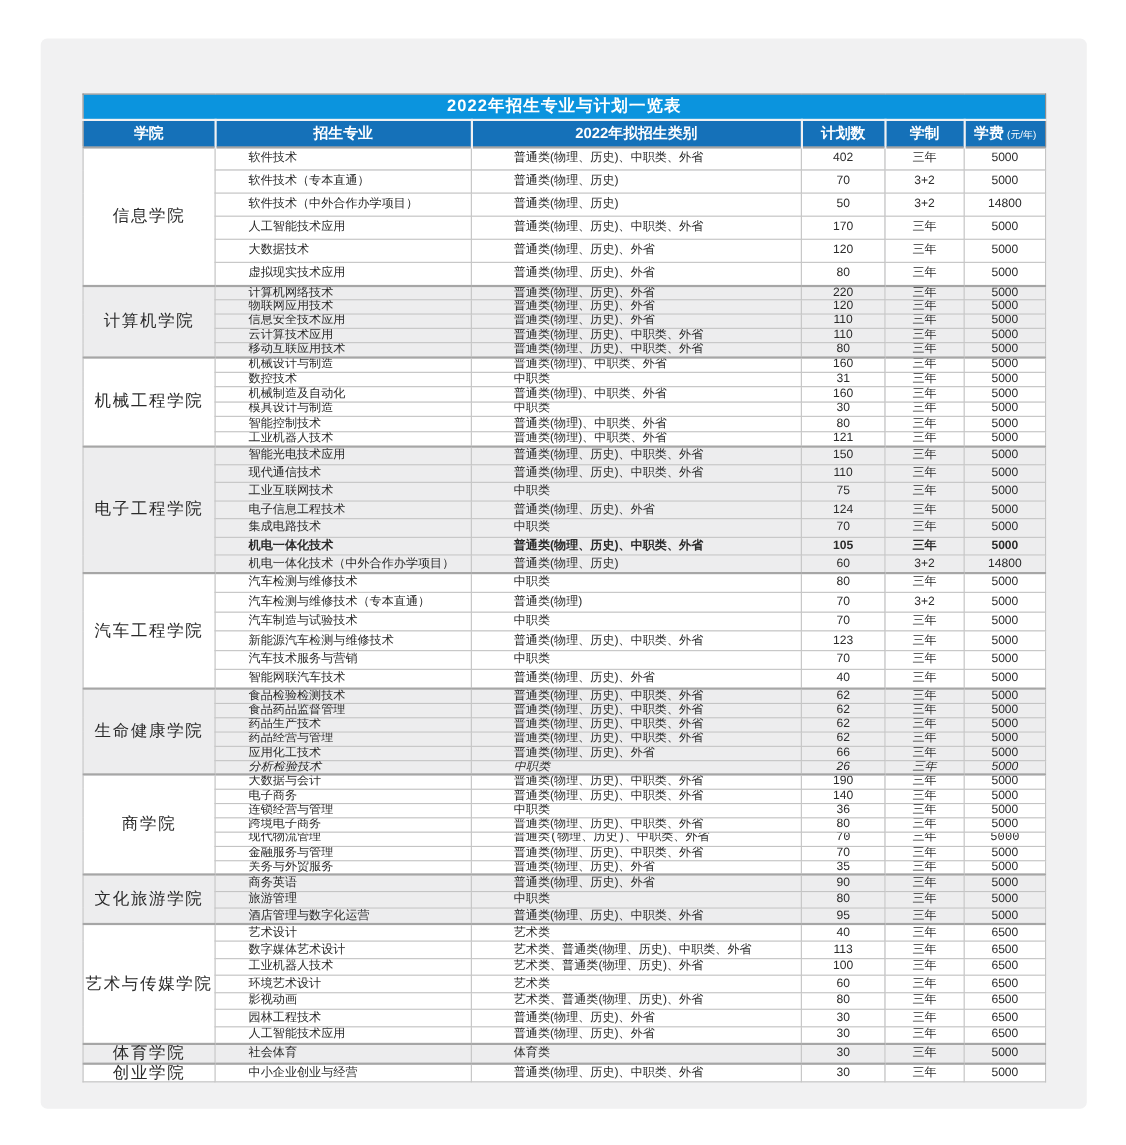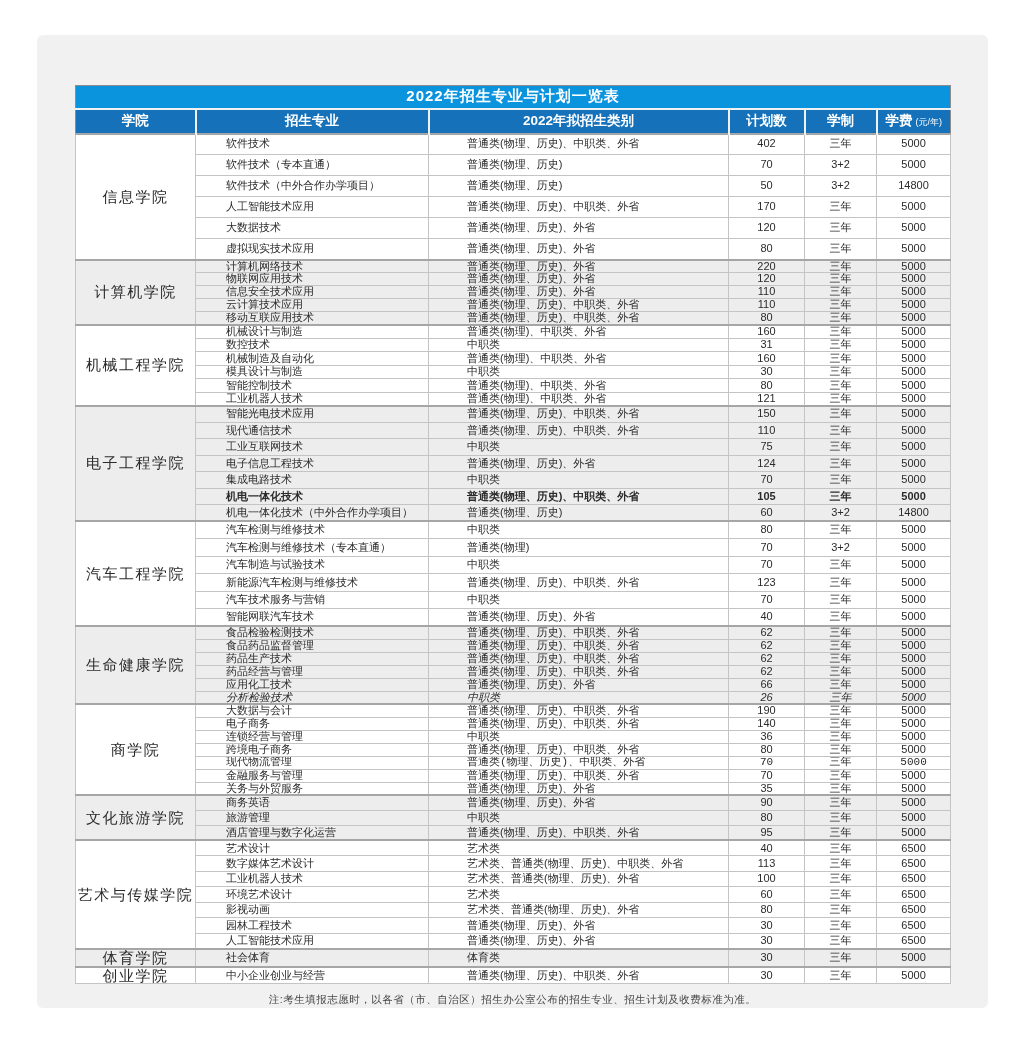--- a/index.html
+++ b/index.html
@@ -449,15 +449,14 @@
           <tr class=" sec-start" style="height: 15px;">
             <td rowspan="1" class="c-college">创业学院</td>
             <td class="c-major">中小企业创业与经营</td>
             <td class="c-cat">普通类(物理、历史)、中职类、外省</td>
             <td class="c-num">30</td>
             <td class="c-num">三年</td>
             <td class="c-num">5000</td>
           </tr>
         </tbody>
     </table>
-    <div class="note">注:考生填报志愿时，以各省（市、自治区）招生办公室公布的招生专业、招生计划及收费标准为准。</div>
   </div>
 </div>
 
 </body></html>

